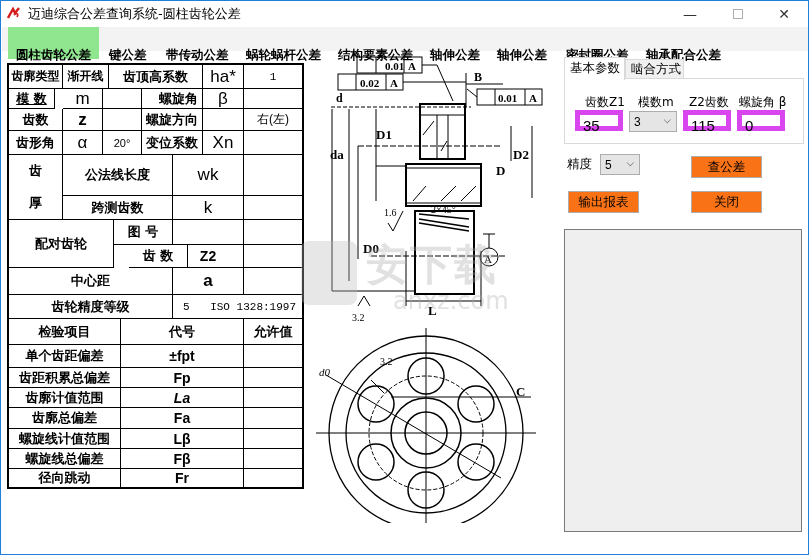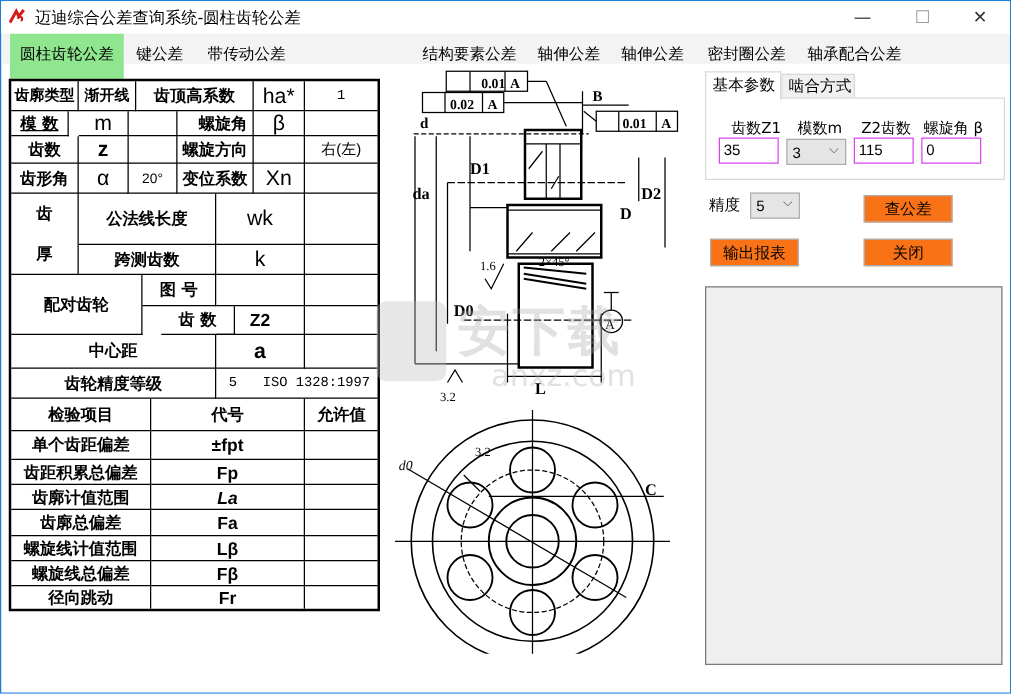--- a/index.html
+++ b/index.html
@@ -4,21 +4,21 @@
 <style>
   * { box-sizing: border-box; margin: 0; padding: 0; }
   html, body { width: 809px; height: 555px; overflow: hidden; background: #fff; }
   body { font-family: "DejaVu Sans", "Liberation Sans", sans-serif; position: relative; }
   .window { position: absolute; left: 0; top: 0; width: 809px; height: 555px; border: 1px solid #1f7fd8; background: #fff; }
   .titlebar { position: absolute; left: 0; top: 0; width: 807px; height: 26px; background: #fff; }
   .app-icon { position: absolute; left: 6px; top: 5px; width: 14px; height: 14px; }
   .title { position: absolute; left: 27px; top: 4px; font-size: 13px; color: #000; }
   .win-btn { position: absolute; top: 0; width: 46px; height: 26px; display: flex; align-items: center; justify-content: center; color: #333; font-size: 14px; }
   .menubar { position: absolute; left: 1px; top: 26px; width: 806px; height: 24px; background: #f3f3f3; }
-  .menu-item { position: absolute; top: 0; height: 36px; line-height: 24px; font-size: 12.5px; color: #000; padding: 4px 8px; }
+  .menu-item { position: absolute; top: 0; height: 24px; line-height: 24px; font-size: 12.5px; color: #000; padding: 16px 8px; font-weight: bold; }
   .menu-item.active { background: #8fe68f; }
 
   
   .tbl { position: absolute; left: 6px; top: 62px; width: 297px; height: 426px; border: 2px solid #000; }
   .cell { position: absolute; border-right: 1px solid #000; border-bottom: 1px solid #000; display: flex; align-items: center; justify-content: center; font-size: 13px; font-weight: bold; color: #000; font-family: "DejaVu Serif", "Liberation Serif", serif; }
   .cell.sym { font-family: "Liberation Sans", sans-serif; font-weight: normal; font-size: 17px; }
   .cell.sym2 { font-family: "Liberation Sans", sans-serif; font-weight: bold; font-size: 14px; }
   .cell.mono { font-family: "Liberation Mono", monospace; font-weight: normal; font-size: 11px; }
   .cell.plain { font-family: "Liberation Sans", sans-serif; font-weight: normal; font-size: 12px; }
   .cell.noR { border-right: none; }
@@ -26,21 +26,21 @@
   
   .drawing { position: absolute; left: 305px; top: 52px; width: 250px; height: 470px; }
   .watermark { position: absolute; left: 300px; top: 240px; width: 240px; height: 80px; opacity: 0.35; pointer-events: none; padding-left: 21px; }
 
   
   .tabs { position: absolute; left: 563px; top: 56px; }
   .tab { position: absolute; top: 0; height: 22px; font-size: 12.5px; line-height: 20px; padding: 0 5px; border: 1px solid #d9d9d9; background: #f0f0f0; white-space: nowrap; }
   .tab.active { background: #fff; border-bottom: none; height: 23px; z-index: 2; }
   .tab-panel { position: absolute; left: 563px; top: 77px; width: 240px; height: 66px; border: 1px solid #d9d9d9; background: #fff; }
   .plabel { position: absolute; font-size: 12px; color: #000; white-space: nowrap; }
-  .pinput { position: absolute; height: 21px; border: 1px solid #d946ef; background: #fff; font-size: 12px; padding: 2px 3px; font-family: "Liberation Sans", sans-serif; }
+  .pinput { position: absolute; height: 21px; border: 5px solid #d946ef; background: #fff; font-size: 15px; padding: 2px 3px; font-family: "Liberation Sans", sans-serif; }
   .select { position: absolute; height: 21px; border: 1px solid #adadad; background: #e5e5e5; font-size: 12px; padding: 3px 4px; font-family: "Liberation Sans", sans-serif; }
   .select .chev { position: absolute; right: 5px; top: 2px; font-size: 10px; color: #555; }
   .btn { position: absolute; height: 22px; border: 1px solid #adadad; background: #f97316; font-size: 12.5px; display: flex; align-items: center; justify-content: center; color: #000; }
   .output { position: absolute; left: 563px; top: 228px; width: 238px; height: 303px; border: 1px solid #7a7a7a; background: #efefef; }
 </style>
 </head>
 <body>
 
 <div class="window">
 
@@ -58,20 +58,21 @@
       </div>
     <div class="win-btn" style="left:760px;">
         <span>✕</span>
       </div>
   </div>
 
   <div class="menubar">
     <div class="menu-item active" style="left:6px;">圆柱齿轮公差</div>
     <div class="menu-item" style="left:99px;">键公差</div>
     <div class="menu-item" style="left:156px;">带传动公差</div>
+    <div class="menu-item" style="left:236px;">蜗轮蜗杆公差</div>
     <div class="menu-item" style="left:328px;">结构要素公差</div>
     <div class="menu-item" style="left:420px;">轴伸公差</div>
     <div class="menu-item" style="left:487px;">轴伸公差</div>
     <div class="menu-item" style="left:556px;">密封圈公差</div>
     <div class="menu-item" style="left:636px;">轴承配合公差</div>
   </div>
 
   <div class="tbl">
 
     <div class="cell" style="left:0;top:0;width:54px;height:24px;font-size:12px;">齿廓类型</div>

